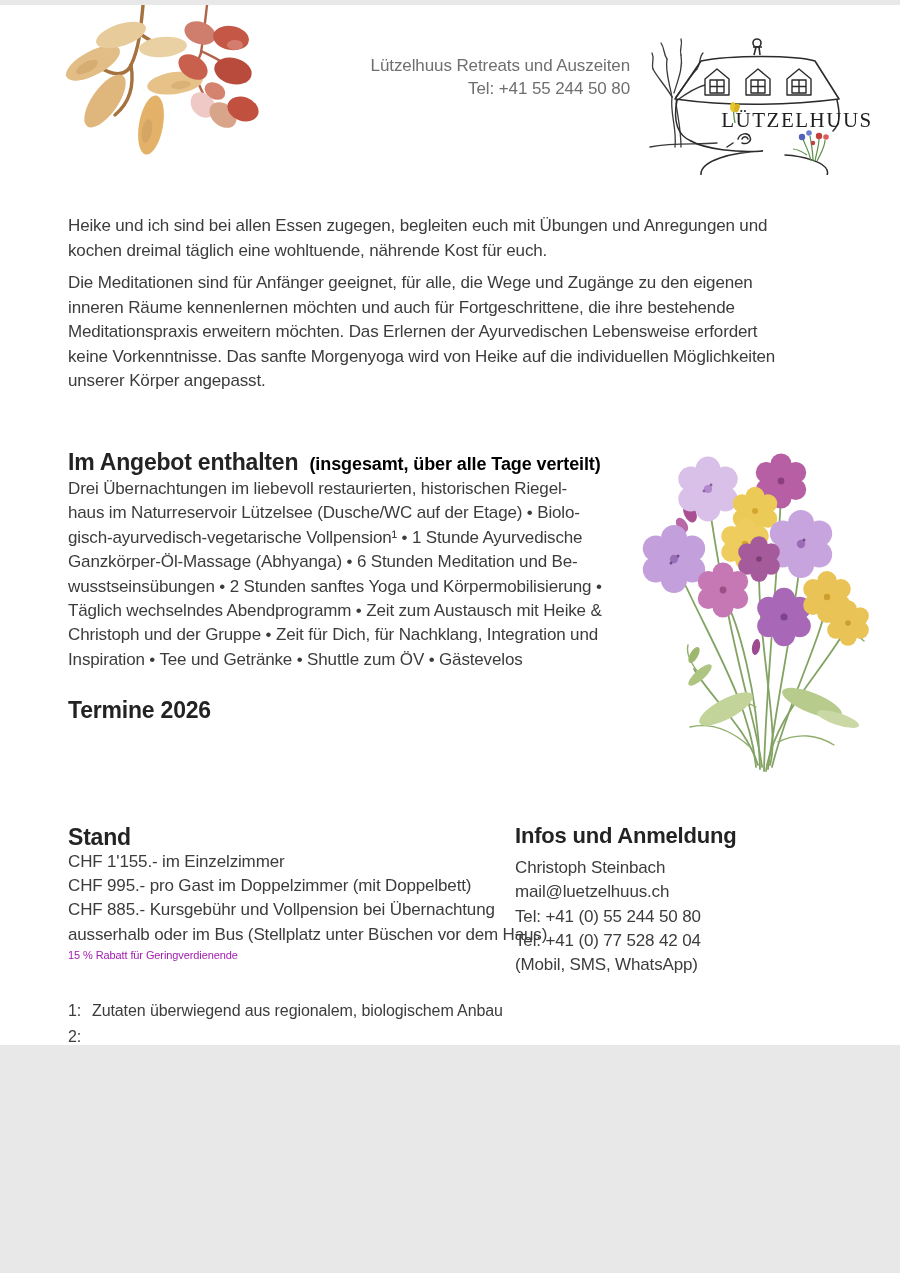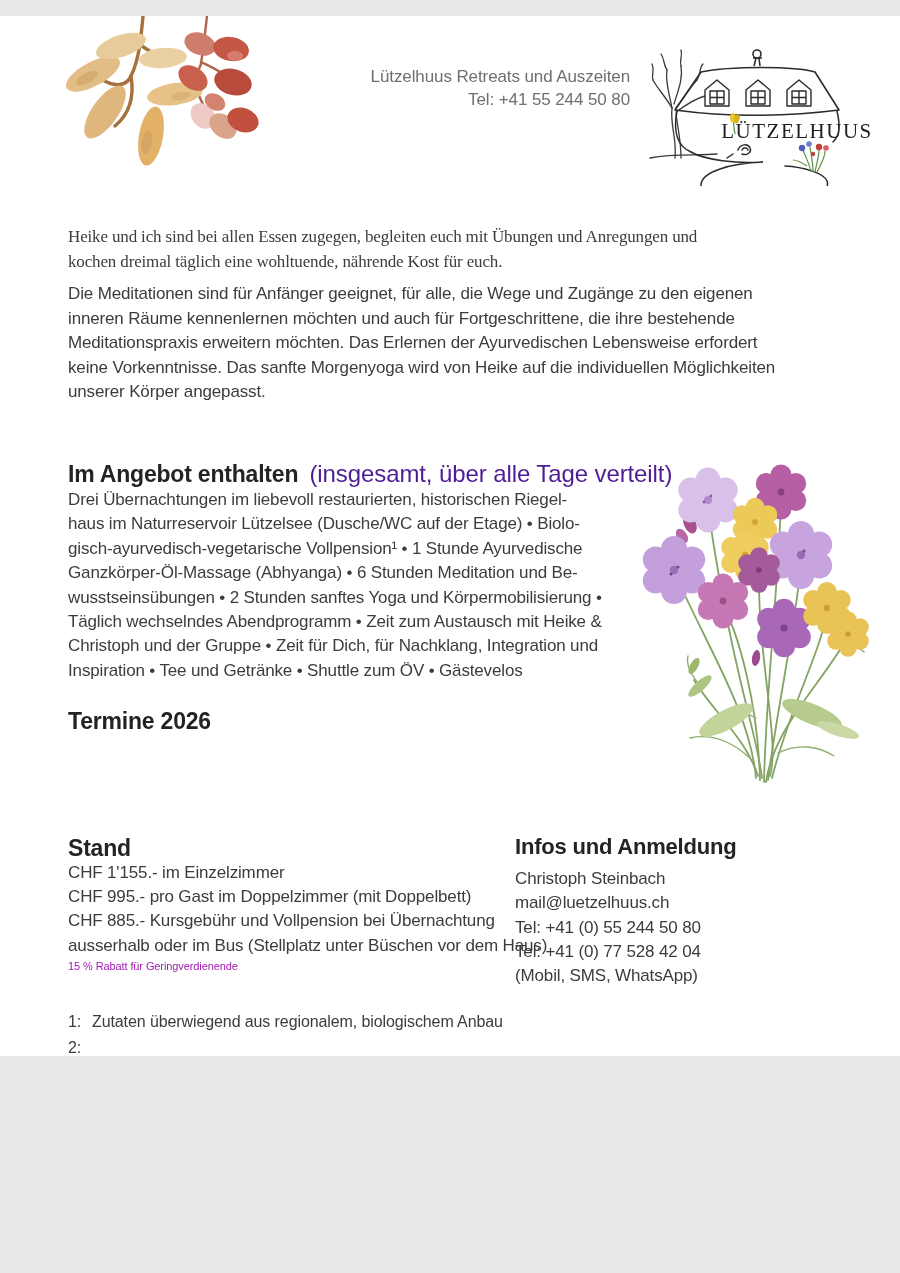--- a/index.html
+++ b/index.html
@@ -1,36 +1,36 @@
 <!DOCTYPE html>
 <html><head>
 <meta charset="utf-8">
 <style>
   html,body{margin:0;padding:0;background:#e8e8e8;}
   .page{
-    position:relative;width:900px;height:1040px;margin:16px auto;
+    position:relative;width:900px;height:1040px;margin:5px auto;
     background:#ffffff;overflow:hidden;
     font-family:"Liberation Sans",sans-serif;color:#3a3a3a;
   }
   .abs{position:absolute;}
   .pre{white-space:pre-line;}
   
   .contact{
     top:50px;right:270px;text-align:right;
     color:#6f6f6f;font-size:17px;line-height:22.5px;letter-spacing:-0.1px;
   }
   .logo-box{left:645px;top:18px;width:240px;height:152px;}
   .leaves-box{left:35px;top:0;width:272px;height:162px;}
   
   .para{left:68px;width:752px;font-size:17px;line-height:24.5px;letter-spacing:-0.15px;color:#3c3c3c;}
-  .p1{top:209px;font-family:Liberation Serif, serif;}
+  .p1{top:209px;}
   .p2{top:266px;}
   .p3{top:396px;}
   .sec-title{left:68px;font-size:23px;font-weight:bold;color:#232323;letter-spacing:-0.2px;}
-  .sec-sub{font-size:24px;font-weight:normal;color:#4c1d95;letter-spacing:-0.1px;}
+  .sec-sub{font-size:18px;font-weight:bold;color:#000000;letter-spacing:-0.1px;}
   .angebot-title{top:444px;}
   .angebot-body{top:472px;left:68px;width:610px;font-size:17px;line-height:24.4px;letter-spacing:-0.15px;color:#3c3c3c;}
   .termine-title{top:692px;}
   .termine-body{top:717px;left:68px;width:610px;font-size:17px;line-height:24.6px;letter-spacing:-0.15px;color:#3c3c3c;}
   .preise-title{top:819px;}
   .preise-body{top:845px;left:68px;width:540px;font-size:17px;line-height:24.2px;letter-spacing:-0.15px;color:#3c3c3c;}
   .rabatt{top:944px;left:68px;font-size:11px;color:#a21caf;letter-spacing:-0.1px;}
   .infos{top:818px;right:65px;width:320px;text-align:left;}
   .infos-title{font-size:22px;font-weight:bold;color:#232323;letter-spacing:-0.2px;}
   .infos-lines{margin-top:7px;font-size:17px;line-height:24.3px;letter-spacing:-0.15px;color:#3c3c3c;}

